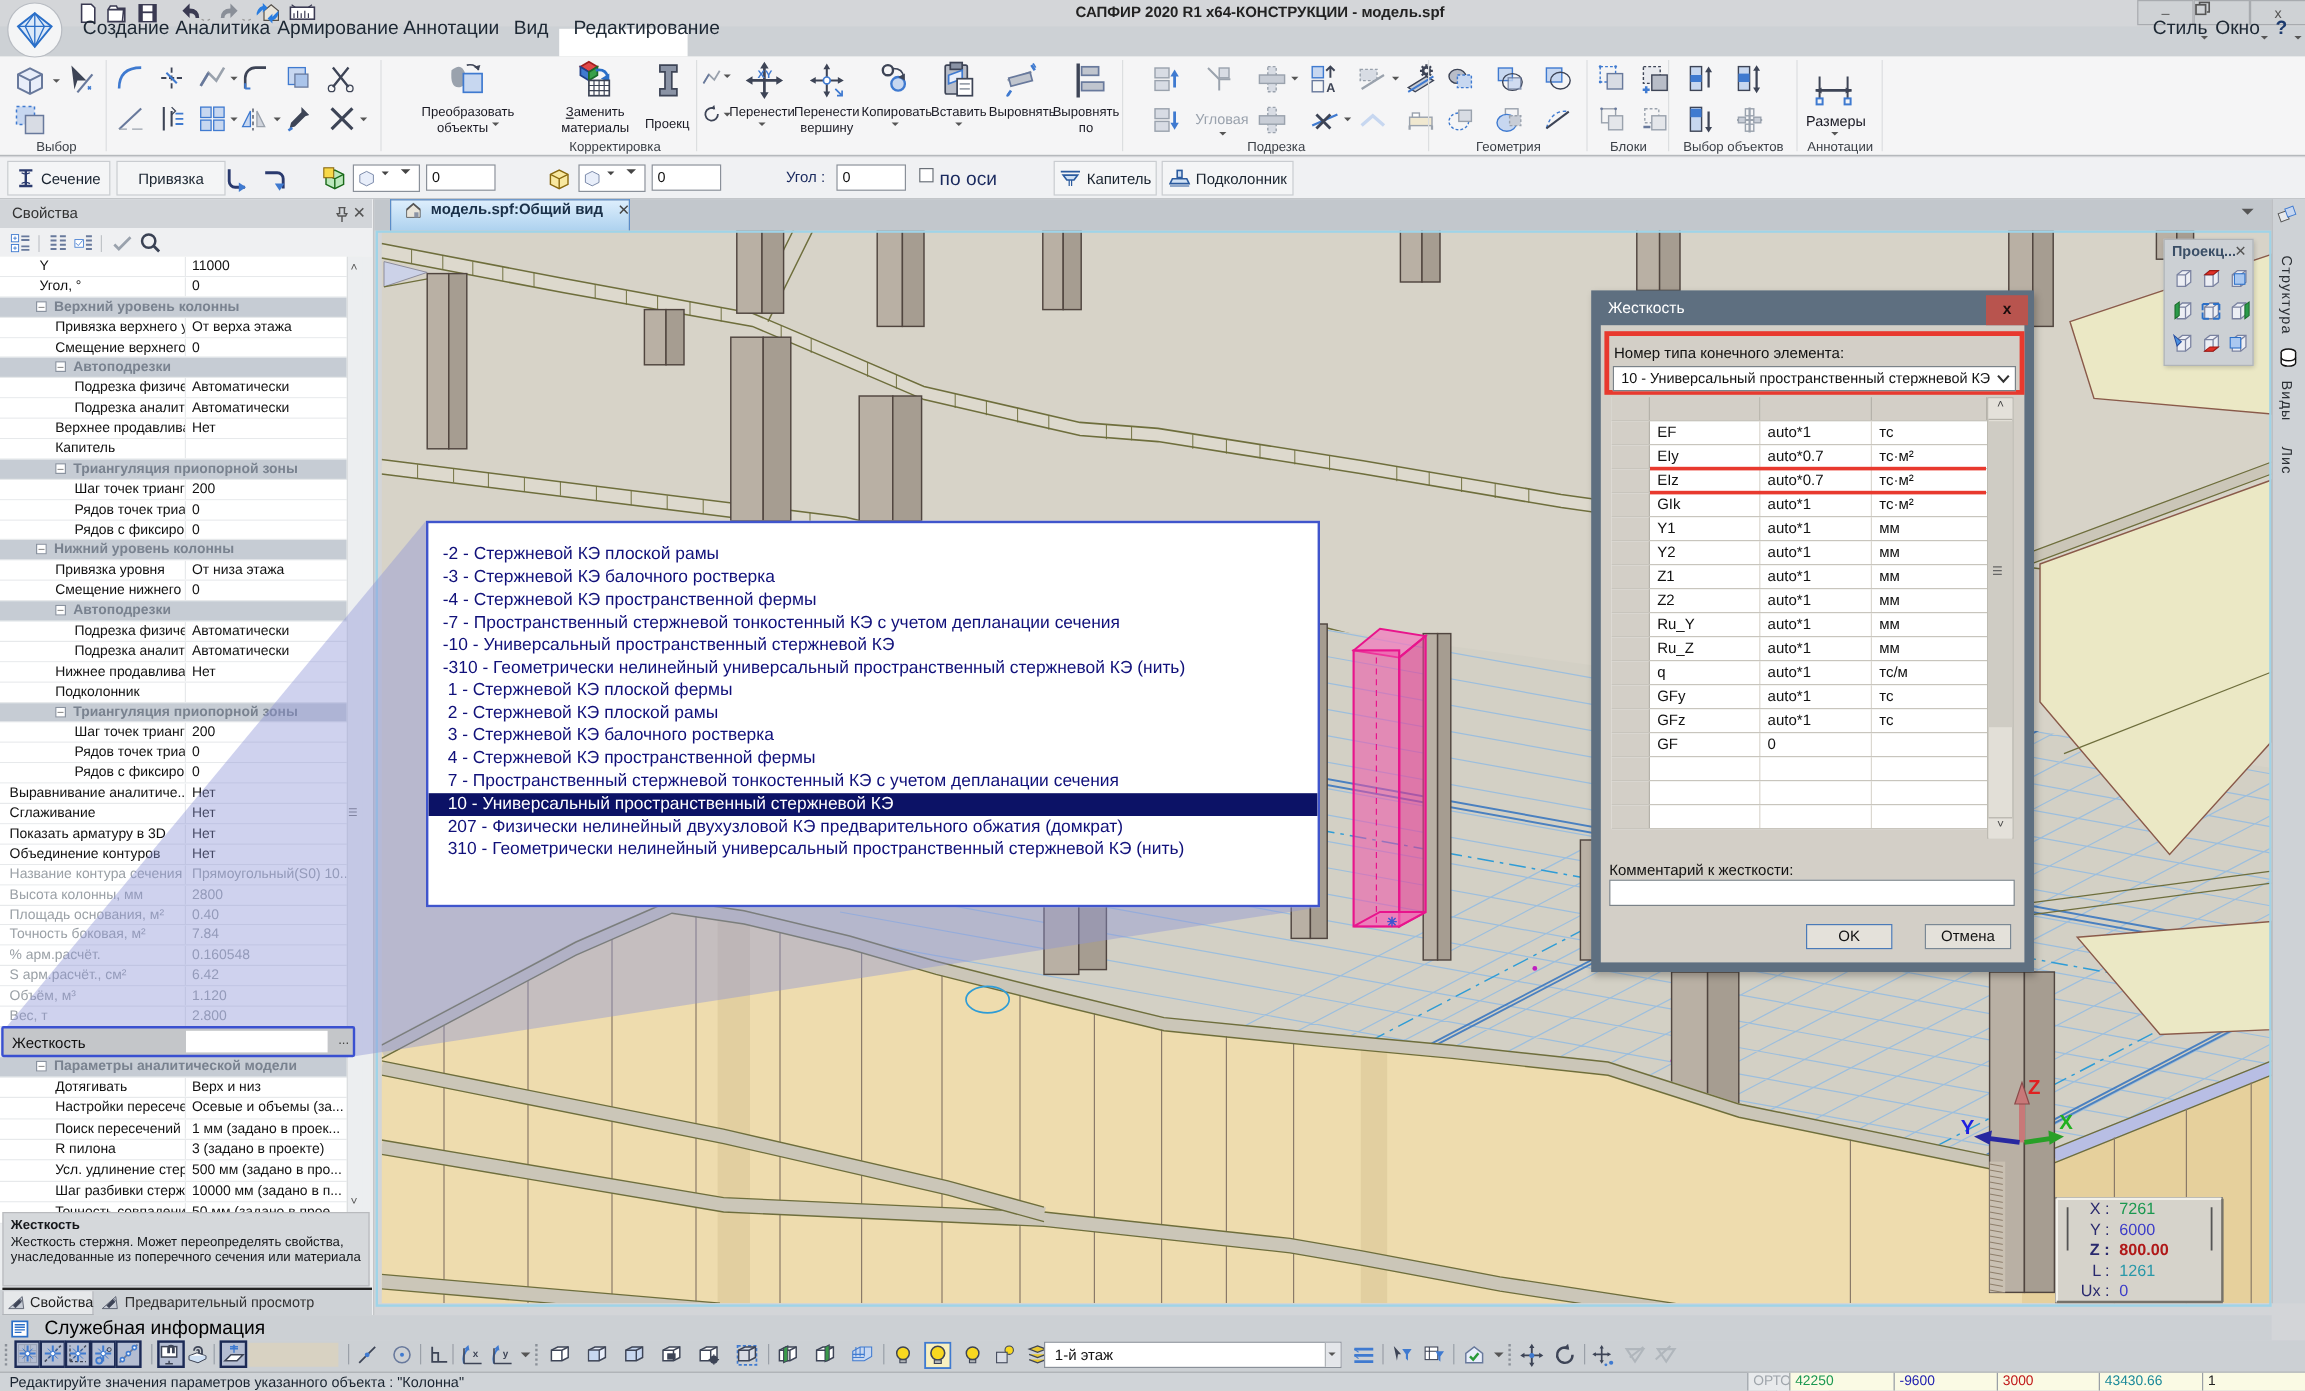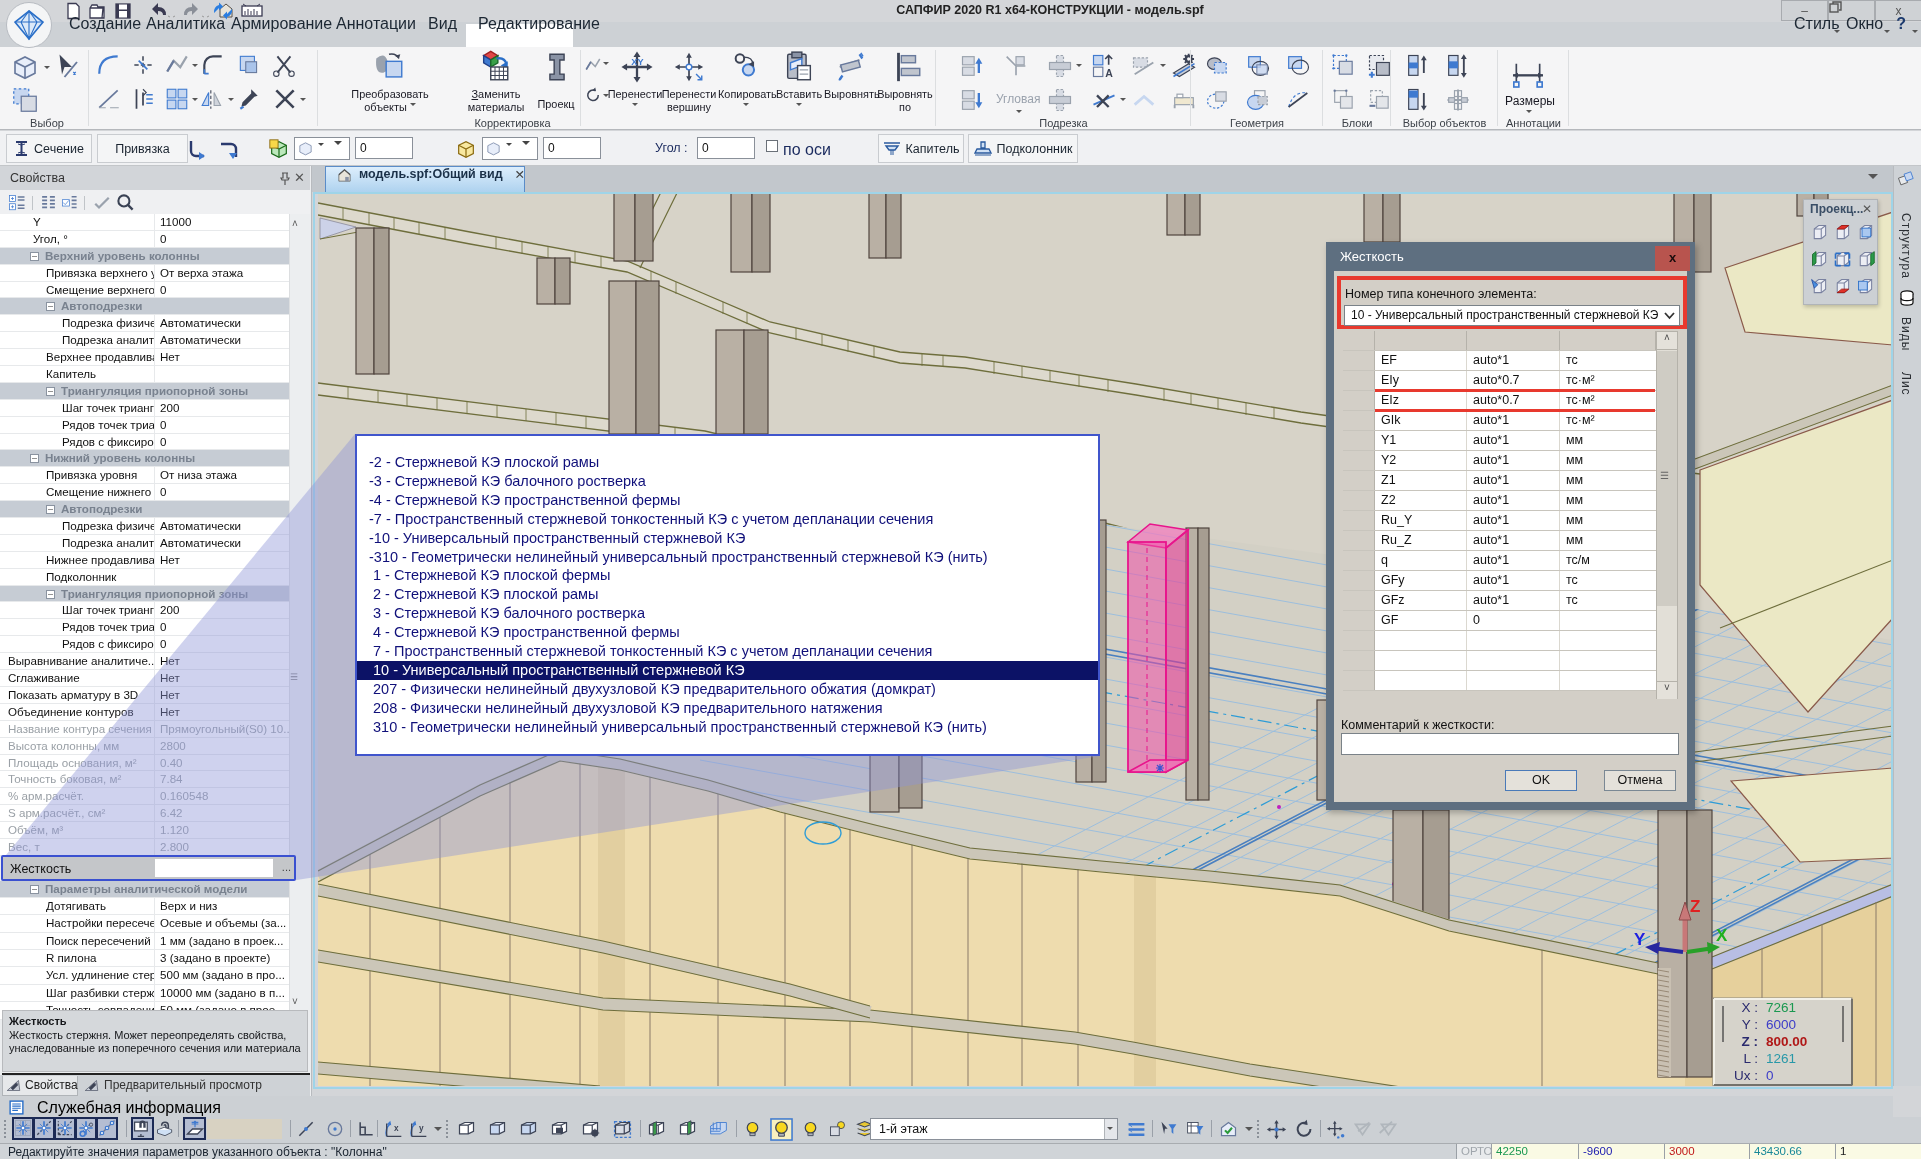--- a/index.html
+++ b/index.html
@@ -1141,21 +1141,20 @@
 <div style="white-space:pre">-7 - Пространственный стержневой тонкостенный КЭ с учетом депланации сечения</div>
 <div style="white-space:pre">-10 - Универсальный пространственный стержневой КЭ</div>
 <div style="white-space:pre">-310 - Геометрически нелинейный универсальный пространственный стержневой КЭ (нить)</div>
 <div style="white-space:pre"> 1 - Стержневой КЭ плоской фермы</div>
 <div style="white-space:pre"> 2 - Стержневой КЭ плоской рамы</div>
 <div style="white-space:pre"> 3 - Стержневой КЭ балочного ростверка</div>
 <div style="white-space:pre"> 4 - Стержневой КЭ пространственной фермы</div>
 <div style="white-space:pre"> 7 - Пространственный стержневой тонкостенный КЭ с учетом депланации сечения</div>
 <div class="sel" style="white-space:pre"> 10 - Универсальный пространственный стержневой КЭ</div>
 <div style="white-space:pre"> 207 - Физически нелинейный двухузловой КЭ предварительного обжатия (домкрат)</div>
-<div style="white-space:pre"> 208 - Физически нелинейный двухузловой КЭ предварительного натяжения</div>
 <div style="white-space:pre"> 310 - Геометрически нелинейный универсальный пространственный стержневой КЭ (нить)</div>
   </div>
 <div id="dialog" class="abs"></div>
 <div id="dlgbody" class="abs"></div>
 <div id="dlgtitle" class="abs">Жесткость</div>
 <div id="dlgclose" class="abs">x</div>
 <div id="redbox" class="abs"></div>
 <div id="dlglabel" class="abs" style="left:1345px;top:287px;font-size:12.5px;color:#111;z-index:9">Номер типа конечного элемента:</div>
 <div id="dlgcombo" class="abs">10 - Универсальный пространственный стержневой КЭ<svg style="position:absolute;right:4px;top:5px" width="11" height="9" viewBox="0 0 11 9">
       <path d="M1,2 L5.5,7 10,2" stroke="#333" stroke-width="1.8" fill="none"></path>

